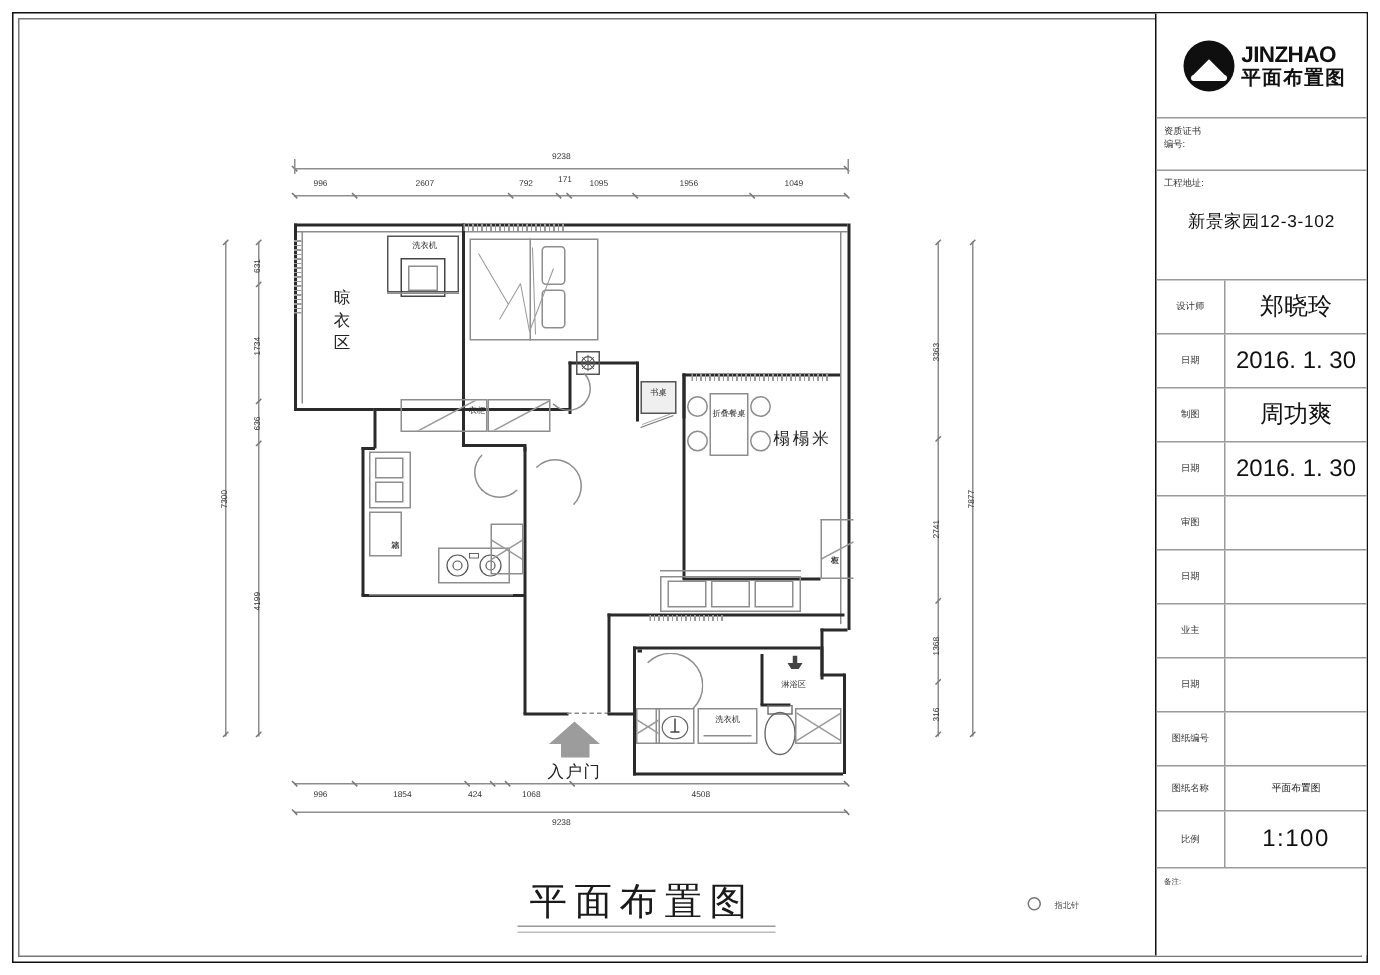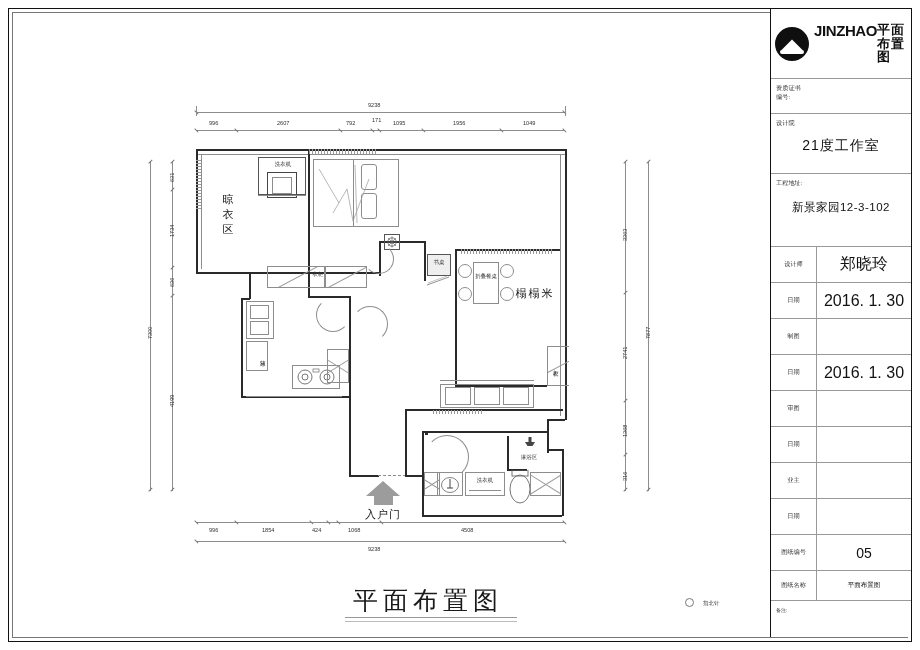--- a/index.html
+++ b/index.html
@@ -31,21 +31,21 @@
   .tb-logo { height:70px; display:flex; align-items:center; justify-content:center; gap:5px; padding-left:4px;}
   .logo-mark { width:34px; height:34px; border-radius:50%; background:#0f0f0f; position:relative; flex:none; }
   .logo-mark:after{
     content:""; position:absolute; left:50%; top:54%; transform:translate(-50%,-50%);
     width:0; height:0; border-left:11px solid transparent; border-right:11px solid transparent;
     border-bottom:11px solid #fff;
   }
   .logo-mark:before{
     content:""; position:absolute; left:5px; bottom:7px; width:24px; height:4px; background:#fff; border-radius:2px;
   }
-  .logo-text { display:flex; flex-direction:row; line-height:1.05; }
+  .logo-text { display:flex; flex-direction:column; line-height:1.05; }
   .logo-en { font-size:15px; font-weight:bold; letter-spacing:-0.4px; color:#111; }
   .logo-cn { font-size:13px; font-weight:bold; letter-spacing:1px; color:#111; }
 
   .tb-block { padding:4px 5px 6px 5px; }
   .tb-label-sm { font-size:6.2px; color:#333; line-height:1.5; }
   .tb-big { text-align:center; font-size:14px; color:#111; padding-top:10px; letter-spacing:1px;}
   .tb-mid { text-align:center; font-size:11.5px; color:#111; padding-top:13px; letter-spacing:0.5px;}
 
   .tb-2col { display:flex; height:36px; }
   .tb-2col .c1 { width:46px; border-right:0.8px solid #9a9a9a; display:flex; align-items:center; justify-content:center; font-size:6.2px; color:#333; }
@@ -376,40 +376,37 @@
         <div class="logo-en">JINZHAO</div>
         <div class="logo-cn">平面布置图</div>
       </div>
     </div>
 
     <div class="tb-row tb-block" style="height:35px;">
       <div class="tb-label-sm" style="white-space:pre-line;">资质证书
 编号:</div>
     </div>
 
-    <div class="tb-row tb-block" style="height:60px;">
-      <div class="tb-label-sm">设计院</div>
-      <div class="tb-big">21度工作室</div>
-    </div>
 
     <div class="tb-row tb-block" style="height:73px;">
       <div class="tb-label-sm">工程地址:</div>
       <div class="tb-mid">新景家园12-3-102</div>
     </div>
 
     <div class="tb-row tb-2col">
       <div class="c1">设计师</div>
       <div class="c2">郑晓玲</div>
     </div>
     <div class="tb-row tb-2col">
       <div class="c1">日期</div>
       <div class="c2">2016. 1. 30</div>
     </div>
     <div class="tb-row tb-2col">
       <div class="c1">制图</div>
+      <div class="c2">周功爽</div>
     </div>
     <div class="tb-row tb-2col">
       <div class="c1">日期</div>
       <div class="c2">2016. 1. 30</div>
     </div>
     <div class="tb-row tb-2col">
       <div class="c1">审图</div>
       <div class="c2"></div>
     </div>
     <div class="tb-row tb-2col">
@@ -419,25 +416,28 @@
     <div class="tb-row tb-2col">
       <div class="c1">业主</div>
       <div class="c2"></div>
     </div>
     <div class="tb-row tb-2col">
       <div class="c1">日期</div>
       <div class="c2"></div>
     </div>
     <div class="tb-row tb-2col">
       <div class="c1">图纸编号</div>
-      <div class="c2 num">05</div>
     </div>
     <div class="tb-row tb-2col" style="height:30px;">
       <div class="c1">图纸名称</div>
       <div class="c2 sm">平面布置图</div>
     </div>
+    <div class="tb-row tb-2col" style="height:38px;">
+      <div class="c1">比例</div>
+      <div class="c2 scale">1:100</div>
+    </div>
 
     <div class="tb-note">
       <div class="nt-title">备注:</div>
 
     </div>
   </div>
 </div>
 
 </body></html>

